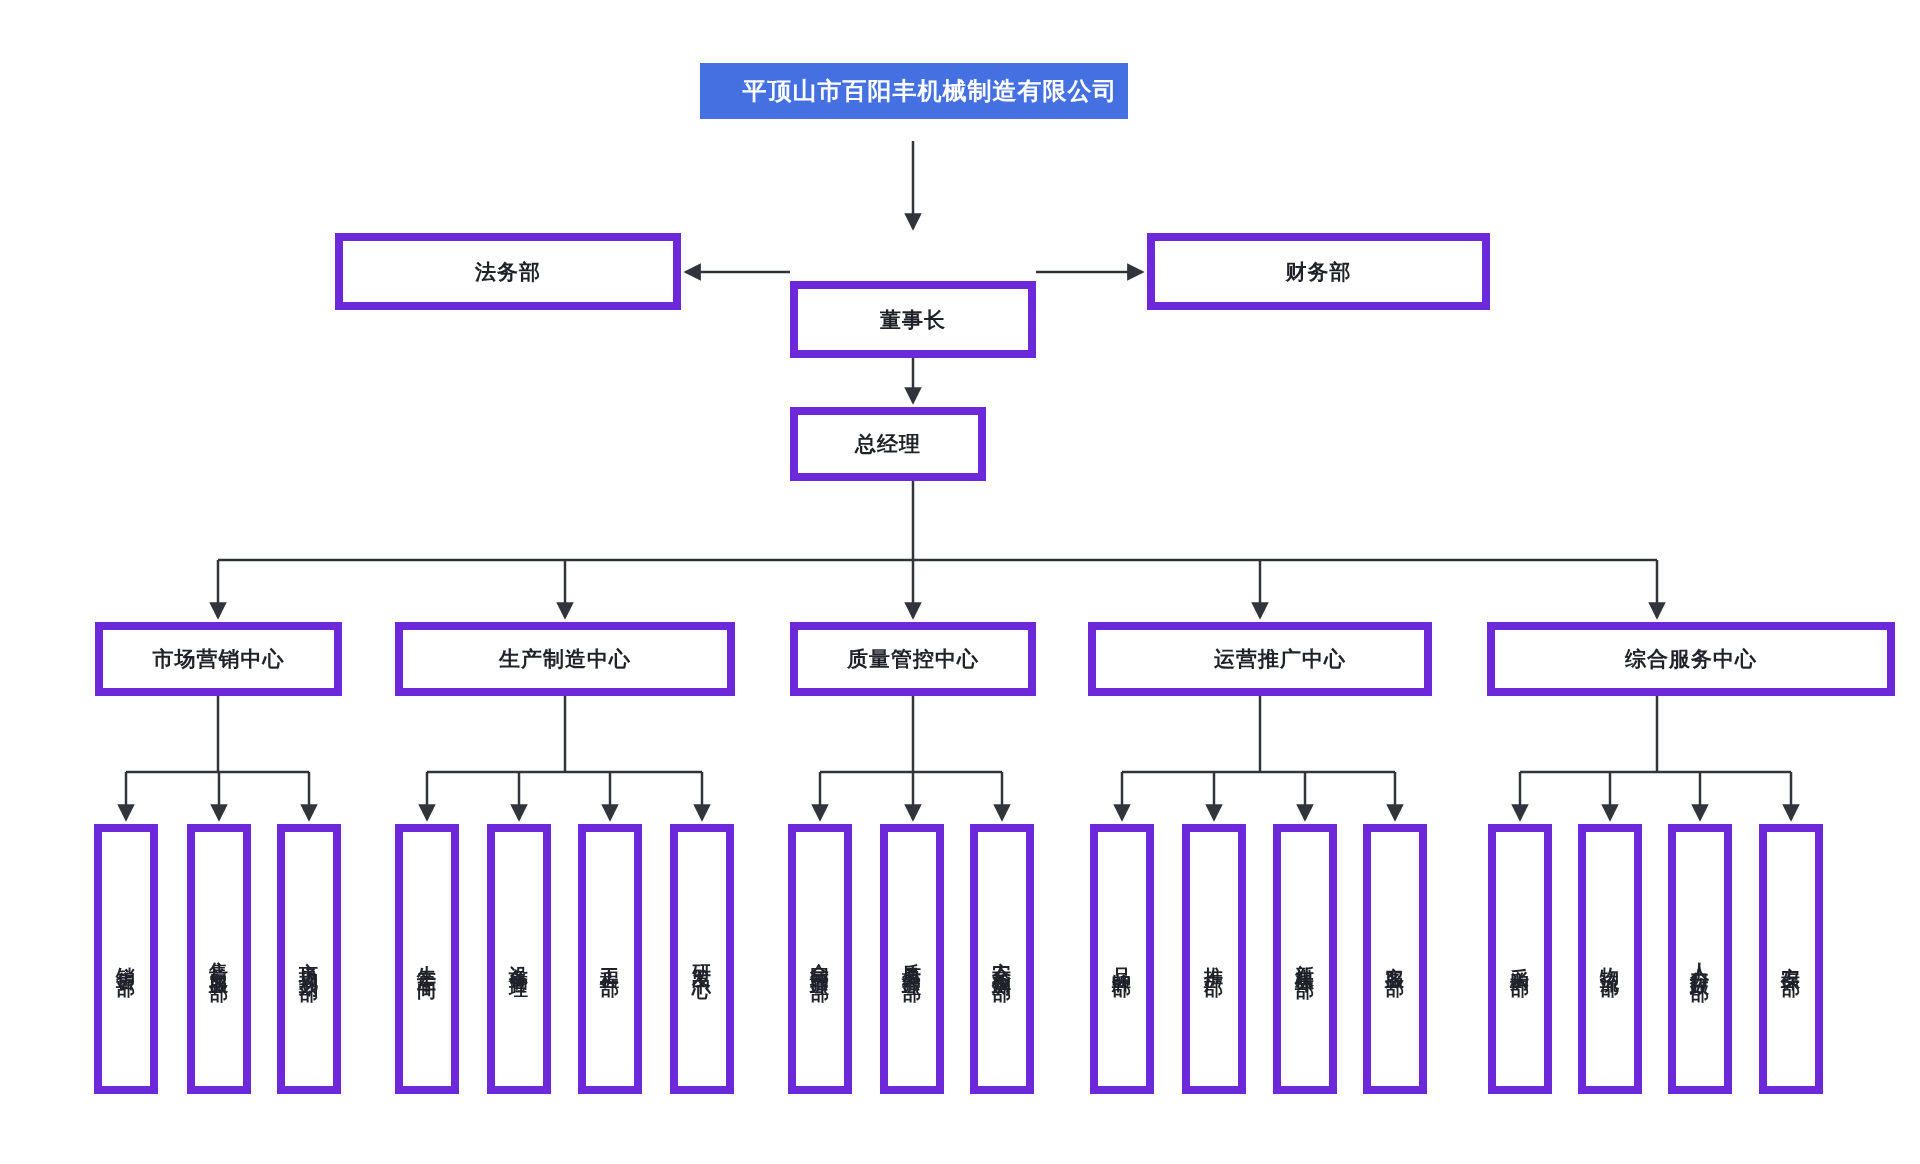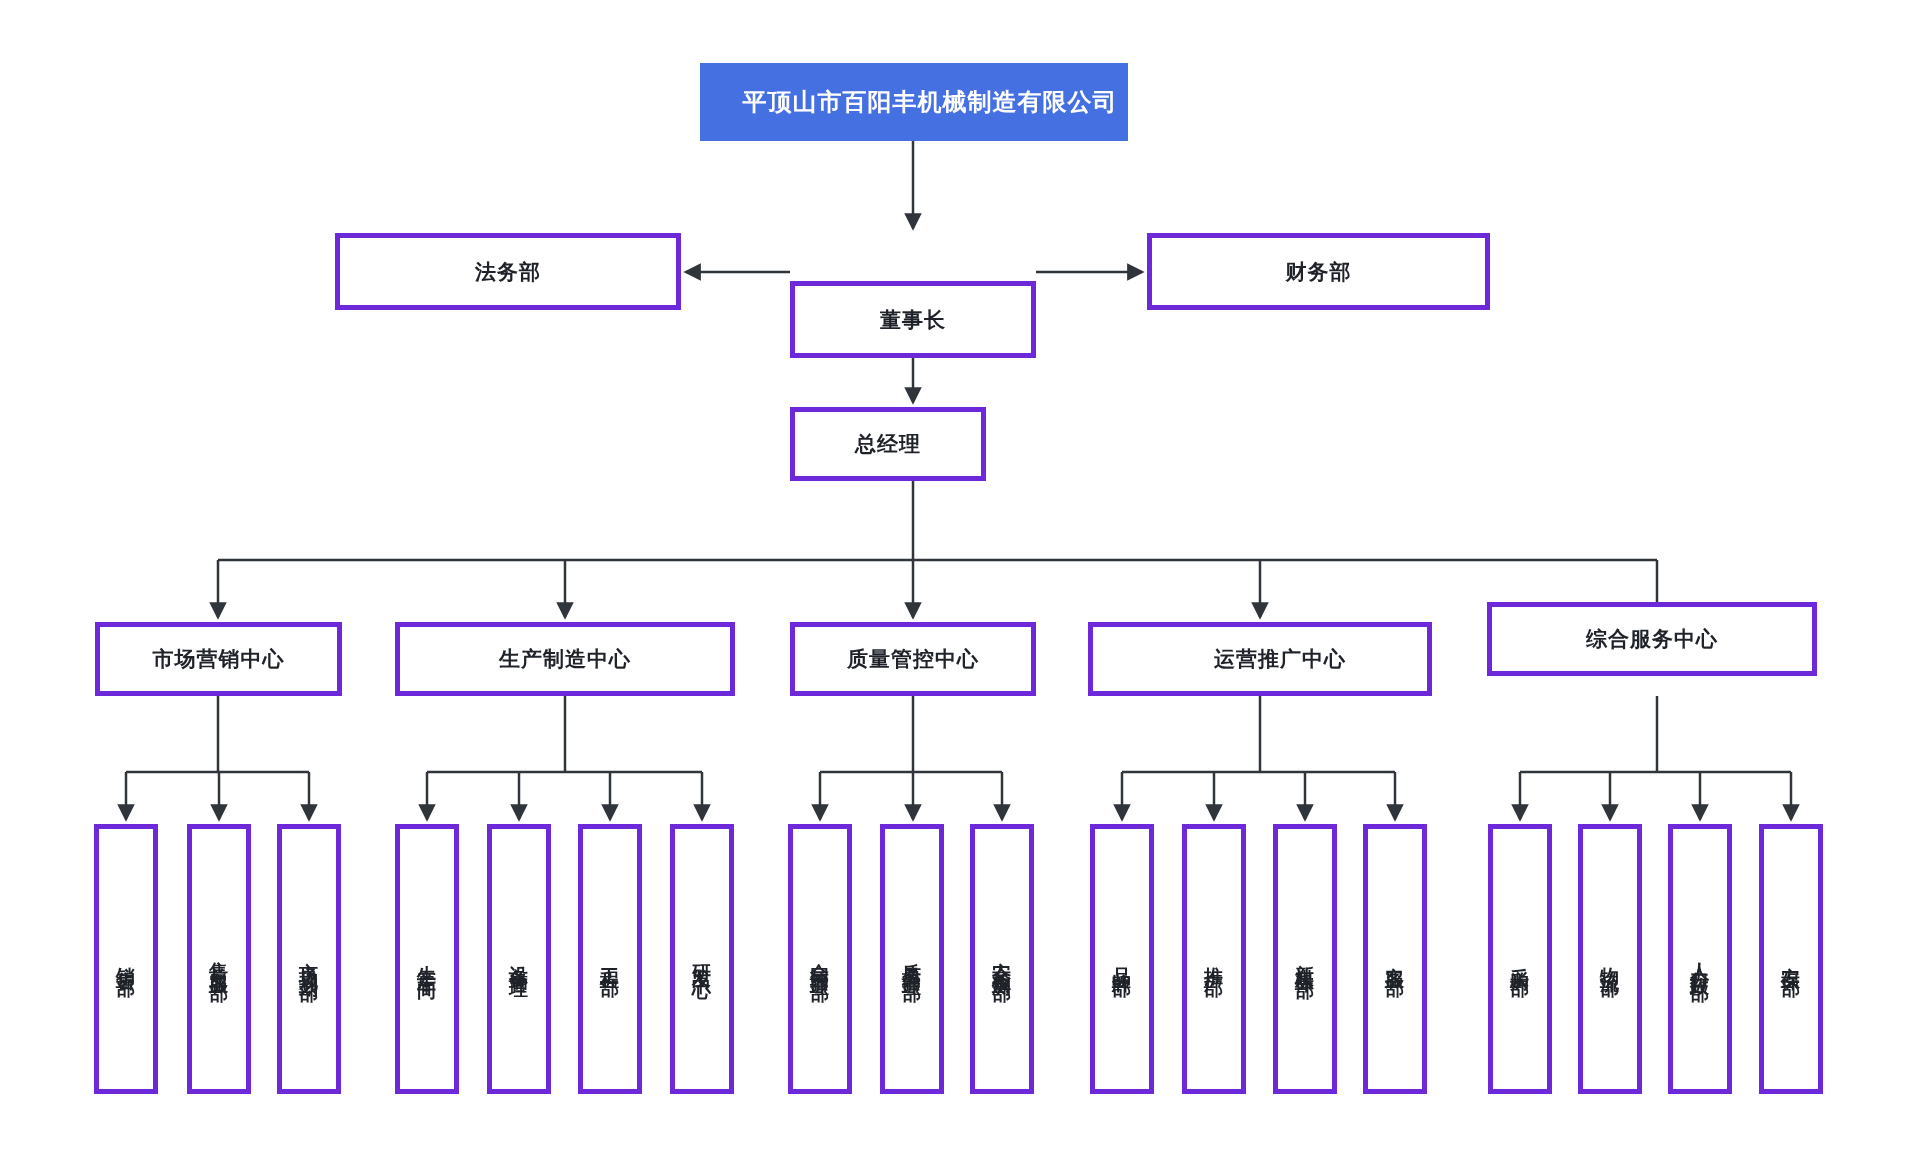--- a/index.html
+++ b/index.html
@@ -17,21 +17,21 @@
     left: 0; top: 0;
     width: 1920px; height: 1164px;
     pointer-events: none;
   }
   .node {
     position: absolute;
     display: flex;
     align-items: center;
     justify-content: center;
     background: #ffffff;
-    border: 5px solid #6d28d9;
+    border: 8px solid #6d28d9;
     color: #1F2329;
     font-weight: bold;
     font-size: 21px;
     letter-spacing: 1px;
     text-align: center;
   }
   .node.root {
     background: #4570E2;
     border: none;
     color: #ffffff;
@@ -102,33 +102,33 @@
       <line x1="1214" y1="772" x2="1214" y2="819" marker-end="url(#arrow)"></line>
       <line x1="1305" y1="772" x2="1305" y2="819" marker-end="url(#arrow)"></line>
       <line x1="1395" y1="772" x2="1395" y2="819" marker-end="url(#arrow)"></line>
       <line x1="1520" y1="772" x2="1520" y2="819" marker-end="url(#arrow)"></line>
       <line x1="1610" y1="772" x2="1610" y2="819" marker-end="url(#arrow)"></line>
       <line x1="1700" y1="772" x2="1700" y2="819" marker-end="url(#arrow)"></line>
       <line x1="1791" y1="772" x2="1791" y2="819" marker-end="url(#arrow)"></line>
     </g>
   </svg>
 
-  <div class="node root" style="left:700px; top:63px; width:428px; height:78px;padding-left:32px;">平顶山市百阳丰机械制造有限公司</div>
+  <div class="node root" style="left:700px; top:63px; width:428px; height:56px;padding-left:32px;">平顶山市百阳丰机械制造有限公司</div>
 
   <div class="node" style="left:335px; top:233px; width:346px; height:77px;">法务部</div>
   <div class="node" style="left:790px; top:233px; width:246px; height:77px;margin-top:48px;">董事长</div>
   <div class="node" style="left:1147px; top:233px; width:343px; height:77px;">财务部</div>
 
   <div class="node" style="left:790px; top:407px; width:196px; height:74px;font-family:Liberation Serif, serif;">总经理</div>
 
   <div class="node" style="left:95px; top:622px; width:247px; height:74px;">市场营销中心</div>
   <div class="node" style="left:790px; top:622px; width:246px; height:74px;">质量管控中心</div>
   <div class="node" style="left:395px; top:622px; width:340px; height:74px;">生产制造中心</div>
   <div class="node" style="left:1088px; top:622px; width:344px; height:74px;padding-left:40px;">运营推广中心</div>
-  <div class="node" style="left:1487px; top:602px; width:330px; height:74px;">综合服务中心</div>
+  <div class="node" style="left:1487px; top:622px; width:408px; height:74px;">综合服务中心</div>
 
   <div class="node leaf" style="left:94px; top:824px; width:64px; height:270px;">
     <span class="vtext">销售部</span>
   </div>
   <div class="node leaf" style="left:187px; top:824px; width:64px; height:270px;">
     <span class="vtext">售前客服部</span>
   </div>
   <div class="node leaf" style="left:277px; top:824px; width:64px; height:270px;">
     <span class="vtext">市场规划部</span>
   </div>

